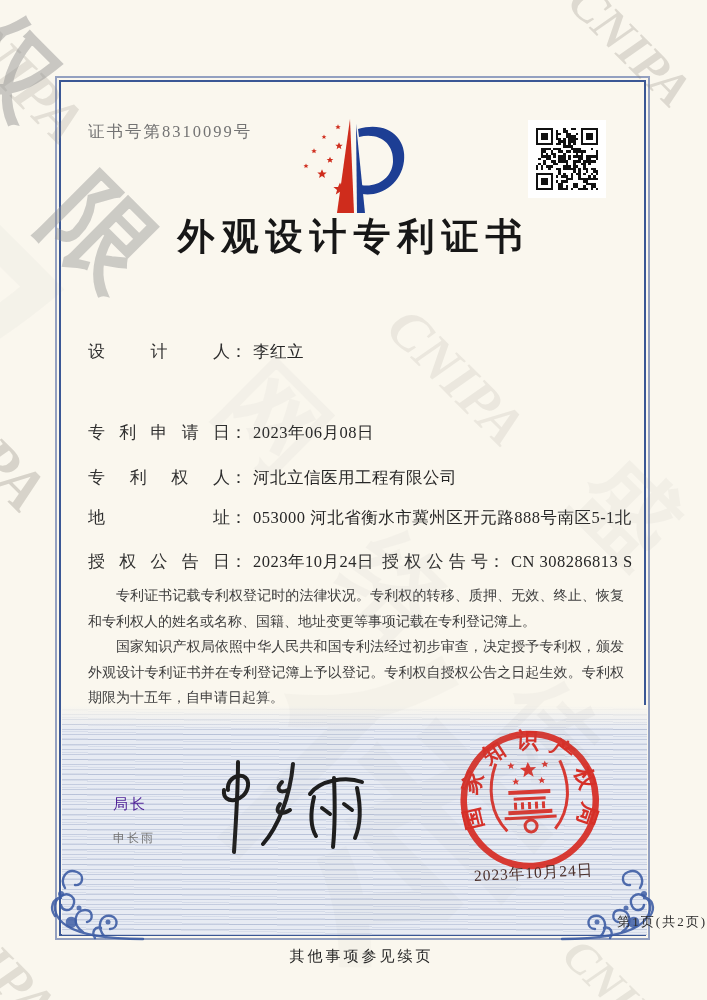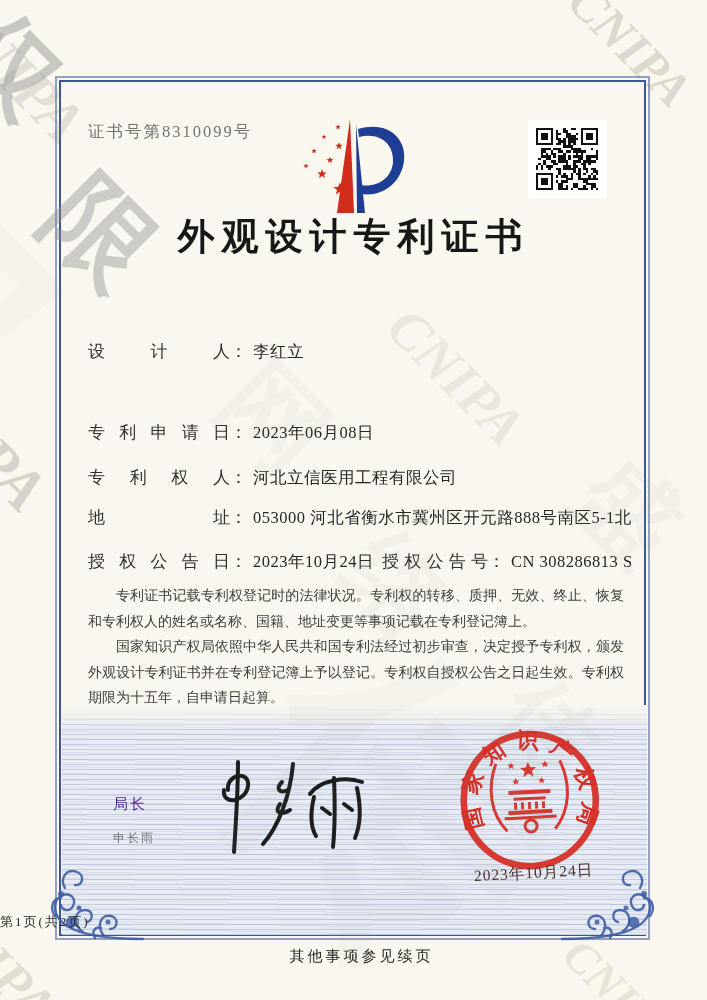--- a/index.html
+++ b/index.html
@@ -44,21 +44,21 @@
     position:absolute; left:88px; top:583px; width:536px; z-index:4;
     font-size:14px; line-height:25.5px; color:#3d3d3d; text-align:justify;
   }
   .body-text p{margin:0; text-indent:2em;}
   .sig-title{position:absolute; left:113px; top:795px; font-size:15px; letter-spacing:2px; color:#4c1d95; z-index:5;
     font-family:"Liberation Sans","DejaVu Sans",sans-serif;}
   .sig-name{position:absolute; left:113px; top:830px; font-size:12px; letter-spacing:2px; color:#737373; z-index:5;
     font-family:"Liberation Sans","DejaVu Sans",sans-serif;}
   .sig-svg{position:absolute; left:198px; top:752px; z-index:5;}
   .seal{position:absolute; left:448px; top:720px; z-index:5; transform:rotate(-3deg); opacity:.95;}
-  .page-info{position:absolute; left:0; width:707px; top:913px; text-align:left; font-size:13px; letter-spacing:2px; color:#2e2e2e; z-index:4;}
+  .page-info{position:absolute; left:0; width:707px; top:913px; text-align:right; font-size:13px; letter-spacing:2px; color:#2e2e2e; z-index:4;}
   .footer-note{position:absolute; left:0; width:707px; top:947px; text-align:center; font-size:15px; letter-spacing:3px; color:#262626; z-index:4;padding-left:8px;}
   .logo{position:absolute; left:292px; top:117px; z-index:4;}
   .qr-box{position:absolute; left:528px; top:120px; width:78px; height:78px; background:#ffffff; z-index:4;
     display:flex; align-items:center; justify-content:center;}
   .ornament{position:absolute; z-index:3;}
   .orn-left{left:45px; top:842px;}
   .orn-right{left:560px; top:842px; transform:scaleX(-1);}
   
   #wm-layer{position:absolute; inset:0; z-index:6; pointer-events:none;}
   .wm{position:absolute; transform:rotate(45deg); transform-origin:left top; white-space:nowrap; font-weight:bold;}

